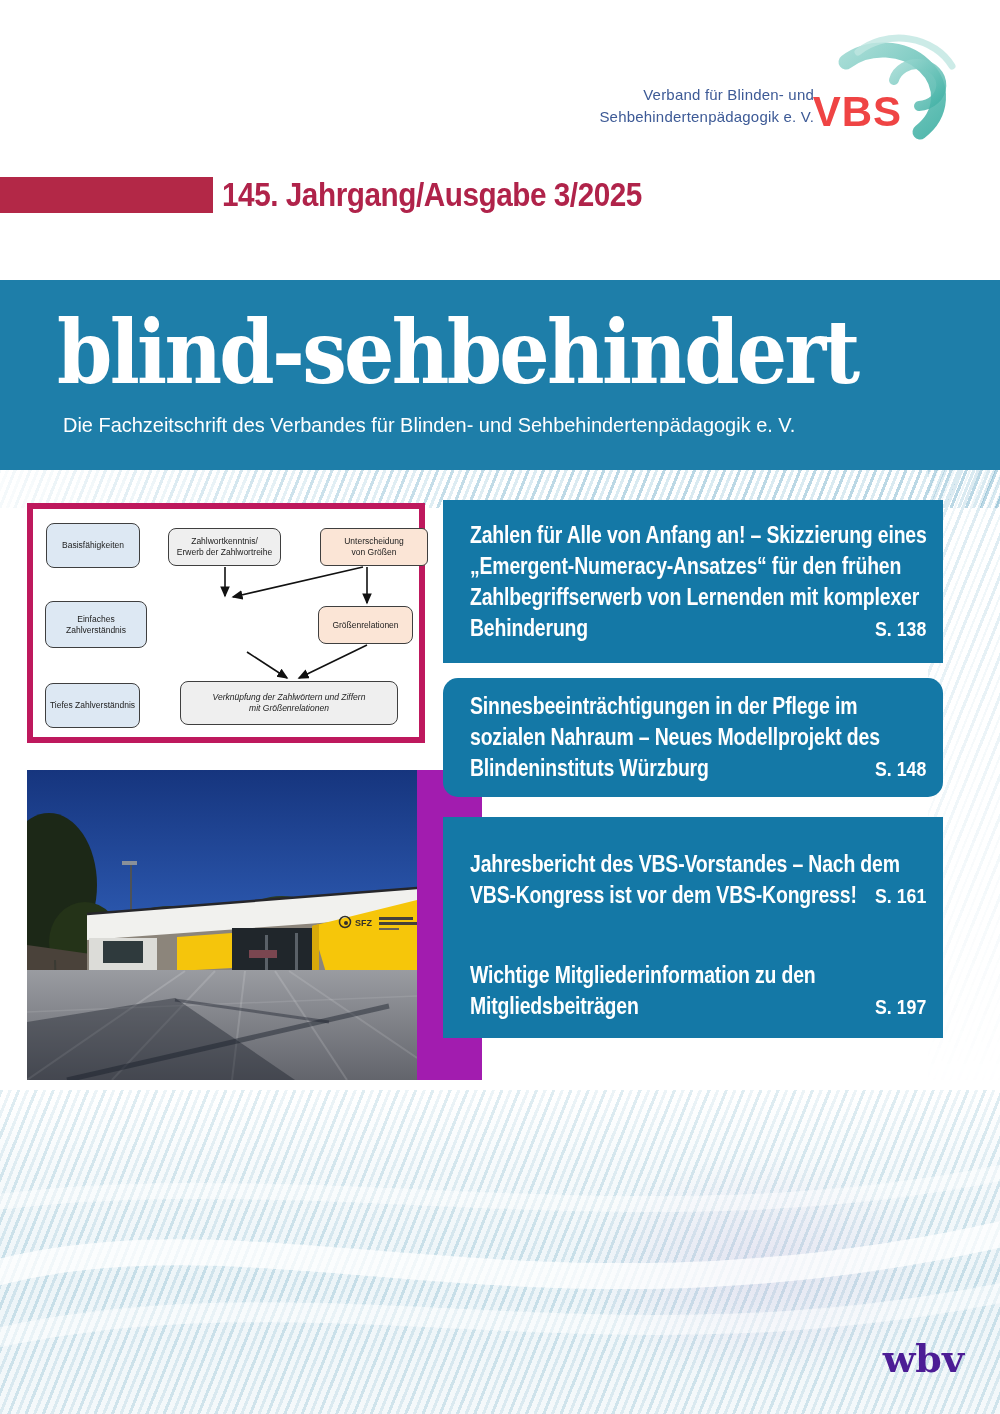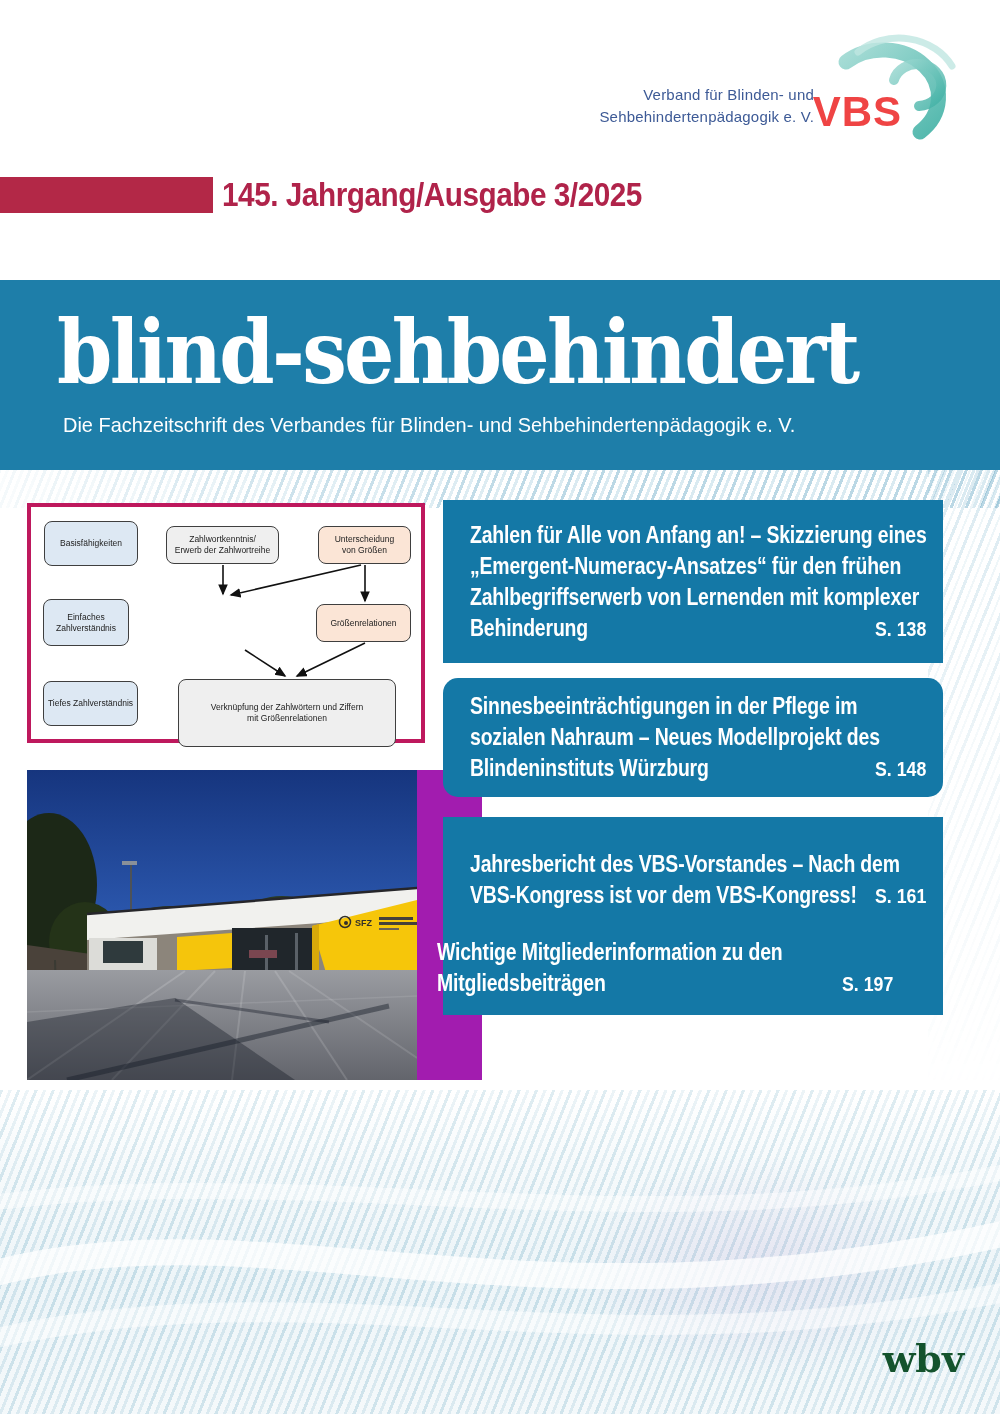--- a/index.html
+++ b/index.html
@@ -74,21 +74,21 @@
   }
   .mast-subtitle{
     left:63px;top:133px;
     color:#ffffff;font-size:21px;letter-spacing:0;
     transform:scaleX(.95);transform-origin:0 50%;white-space:nowrap;
   }
 
   
   .diagram-card{
     left:27px;top:503px;width:398px;height:240px;
-    background:#ffffff;border:4px solid #be185d;box-sizing:border-box;
+    background:#ffffff;border:6px solid #be185d;box-sizing:border-box;
   }
   .dnode{
     position:absolute;box-sizing:border-box;border:1.5px solid #3f3f3f;border-radius:8px;
     display:flex;flex-direction:column;align-items:center;justify-content:center;
     text-align:center;color:#222;font-size:8.5px;line-height:1.25;padding:2px 3px;
     white-space:pre-line;
   }
   .dnode.blue{background:#dde8f3;}
   .dnode.gray{background:#efefef;}
   .dnode.peach{background:#fbe5d6;}
@@ -106,21 +106,21 @@
     box-sizing:border-box;padding:0 0 0 27px;color:#fff;
   }
   .toc-inner{width:540px;transform:scaleX(.845);transform-origin:0 50%;}
   .toc-line{font-size:23px;font-weight:bold;line-height:31px;white-space:nowrap;letter-spacing:-.2px;}
   .toc-last{display:flex;justify-content:space-between;align-items:baseline;}
   .toc-page{font-size:21px;font-weight:bold;letter-spacing:0;}
 
   
   .wbv-logo{
     right:36px;bottom:36px;
-    color:#14532d;font-family:"DejaVu Serif","Liberation Serif",serif;
+    color:#4c1d95;font-family:"DejaVu Serif","Liberation Serif",serif;
     font-weight:bold;font-size:38px;line-height:1;
   }
 </style>
 </head>
 <body>
 
 <div class="abs stripe-band-top"></div>
 <div class="abs stripe-band-right"></div>
 <div class="abs bottom-wash">
   <svg width="1000" height="324" viewBox="0 0 1000 324">
@@ -148,32 +148,32 @@
 <div class="abs issue-bar"></div>
 <div class="abs issue-text">145. Jahrgang/Ausgabe 3/2025</div>
 
 <div class="abs masthead">
   <div class="abs mast-title">blind-sehbehindert</div>
   <div class="abs mast-subtitle">Die Fachzeitschrift des Verbandes für Blinden- und Sehbehindertenpädagogik e. V.</div>
 </div>
 
 <div class="abs diagram-card">
   <div class="dnode blue" style="left:13px;top:14px;width:94px;height:45px;">Basisfähigkeiten</div>
-  <div class="dnode blue" style="left:12px;top:92px;width:86px;height:47px;">Einfaches
+  <div class="dnode blue" style="left:12px;top:92px;width:102px;height:47px;">Einfaches
 Zahlverständnis</div>
   <div class="dnode blue" style="left:12px;top:174px;width:95px;height:45px;">Tiefes Zahlverständnis</div>
 
   <div class="dnode gray" style="left:135px;top:19px;width:113px;height:38px;">Zahlwortkenntnis/
 Erwerb der Zahlwortreihe</div>
-  <div class="dnode peach" style="left:287px;top:19px;width:93px;height:38px;">Unterscheidung
+  <div class="dnode peach" style="left:287px;top:19px;width:108px;height:38px;border-radius:6px;">Unterscheidung
 von Größen</div>
 
   <div class="dnode peach" style="left:285px;top:97px;width:95px;height:38px;">Größenrelationen</div>
 
-  <div class="dnode gray" style="left:147px;top:172px;width:218px;height:68px;">Verknüpfung der Zahlwörtern und Ziffern
+  <div class="dnode gray" style="left:147px;top:172px;width:218px;height:44px;font-style:italic;">Verknüpfung der Zahlwörtern und Ziffern
 mit Größenrelationen</div>
 
   <svg class="diagram-arrows" width="398" height="240" viewBox="0 0 398 240">
     <defs>
       <marker id="arr" markerWidth="8" markerHeight="8" refX="6" refY="3" orient="auto">
         <path d="M0,0 L7,3 L0,6 Z" fill="#111"></path>
       </marker>
     </defs>
     <line x1="192" y1="58" x2="192" y2="87" stroke="#111" stroke-width="1.6" marker-end="url(#arr)"></line>
     <line x1="330" y1="58" x2="200" y2="88" stroke="#111" stroke-width="1.6" marker-end="url(#arr)"></line>
@@ -271,21 +271,21 @@
 <div class="abs toc-item" style="top:817px;height:126px;">
   <div class="toc-inner">
     <div class="toc-line">Jahresbericht des VBS-Vorstandes – Nach dem</div>
     <div class="toc-line toc-last">
       <span>VBS-Kongress ist vor dem VBS-Kongress!</span>
       <span class="toc-page">S. 161</span>
     </div>
   </div>
 </div>
 
-<div class="abs toc-item" style="top:920px;height:95px;align-items:center;">
+<div class="abs toc-item" style="top:943px;height:95px;">
   <div class="toc-inner">
     <div class="toc-line">Wichtige Mitgliederinformation zu den</div>
     <div class="toc-line toc-last">
       <span>Mitgliedsbeiträgen</span>
       <span class="toc-page">S. 197</span>
     </div>
   </div>
 </div>
 
 <div class="abs wbv-logo">wbv</div>

